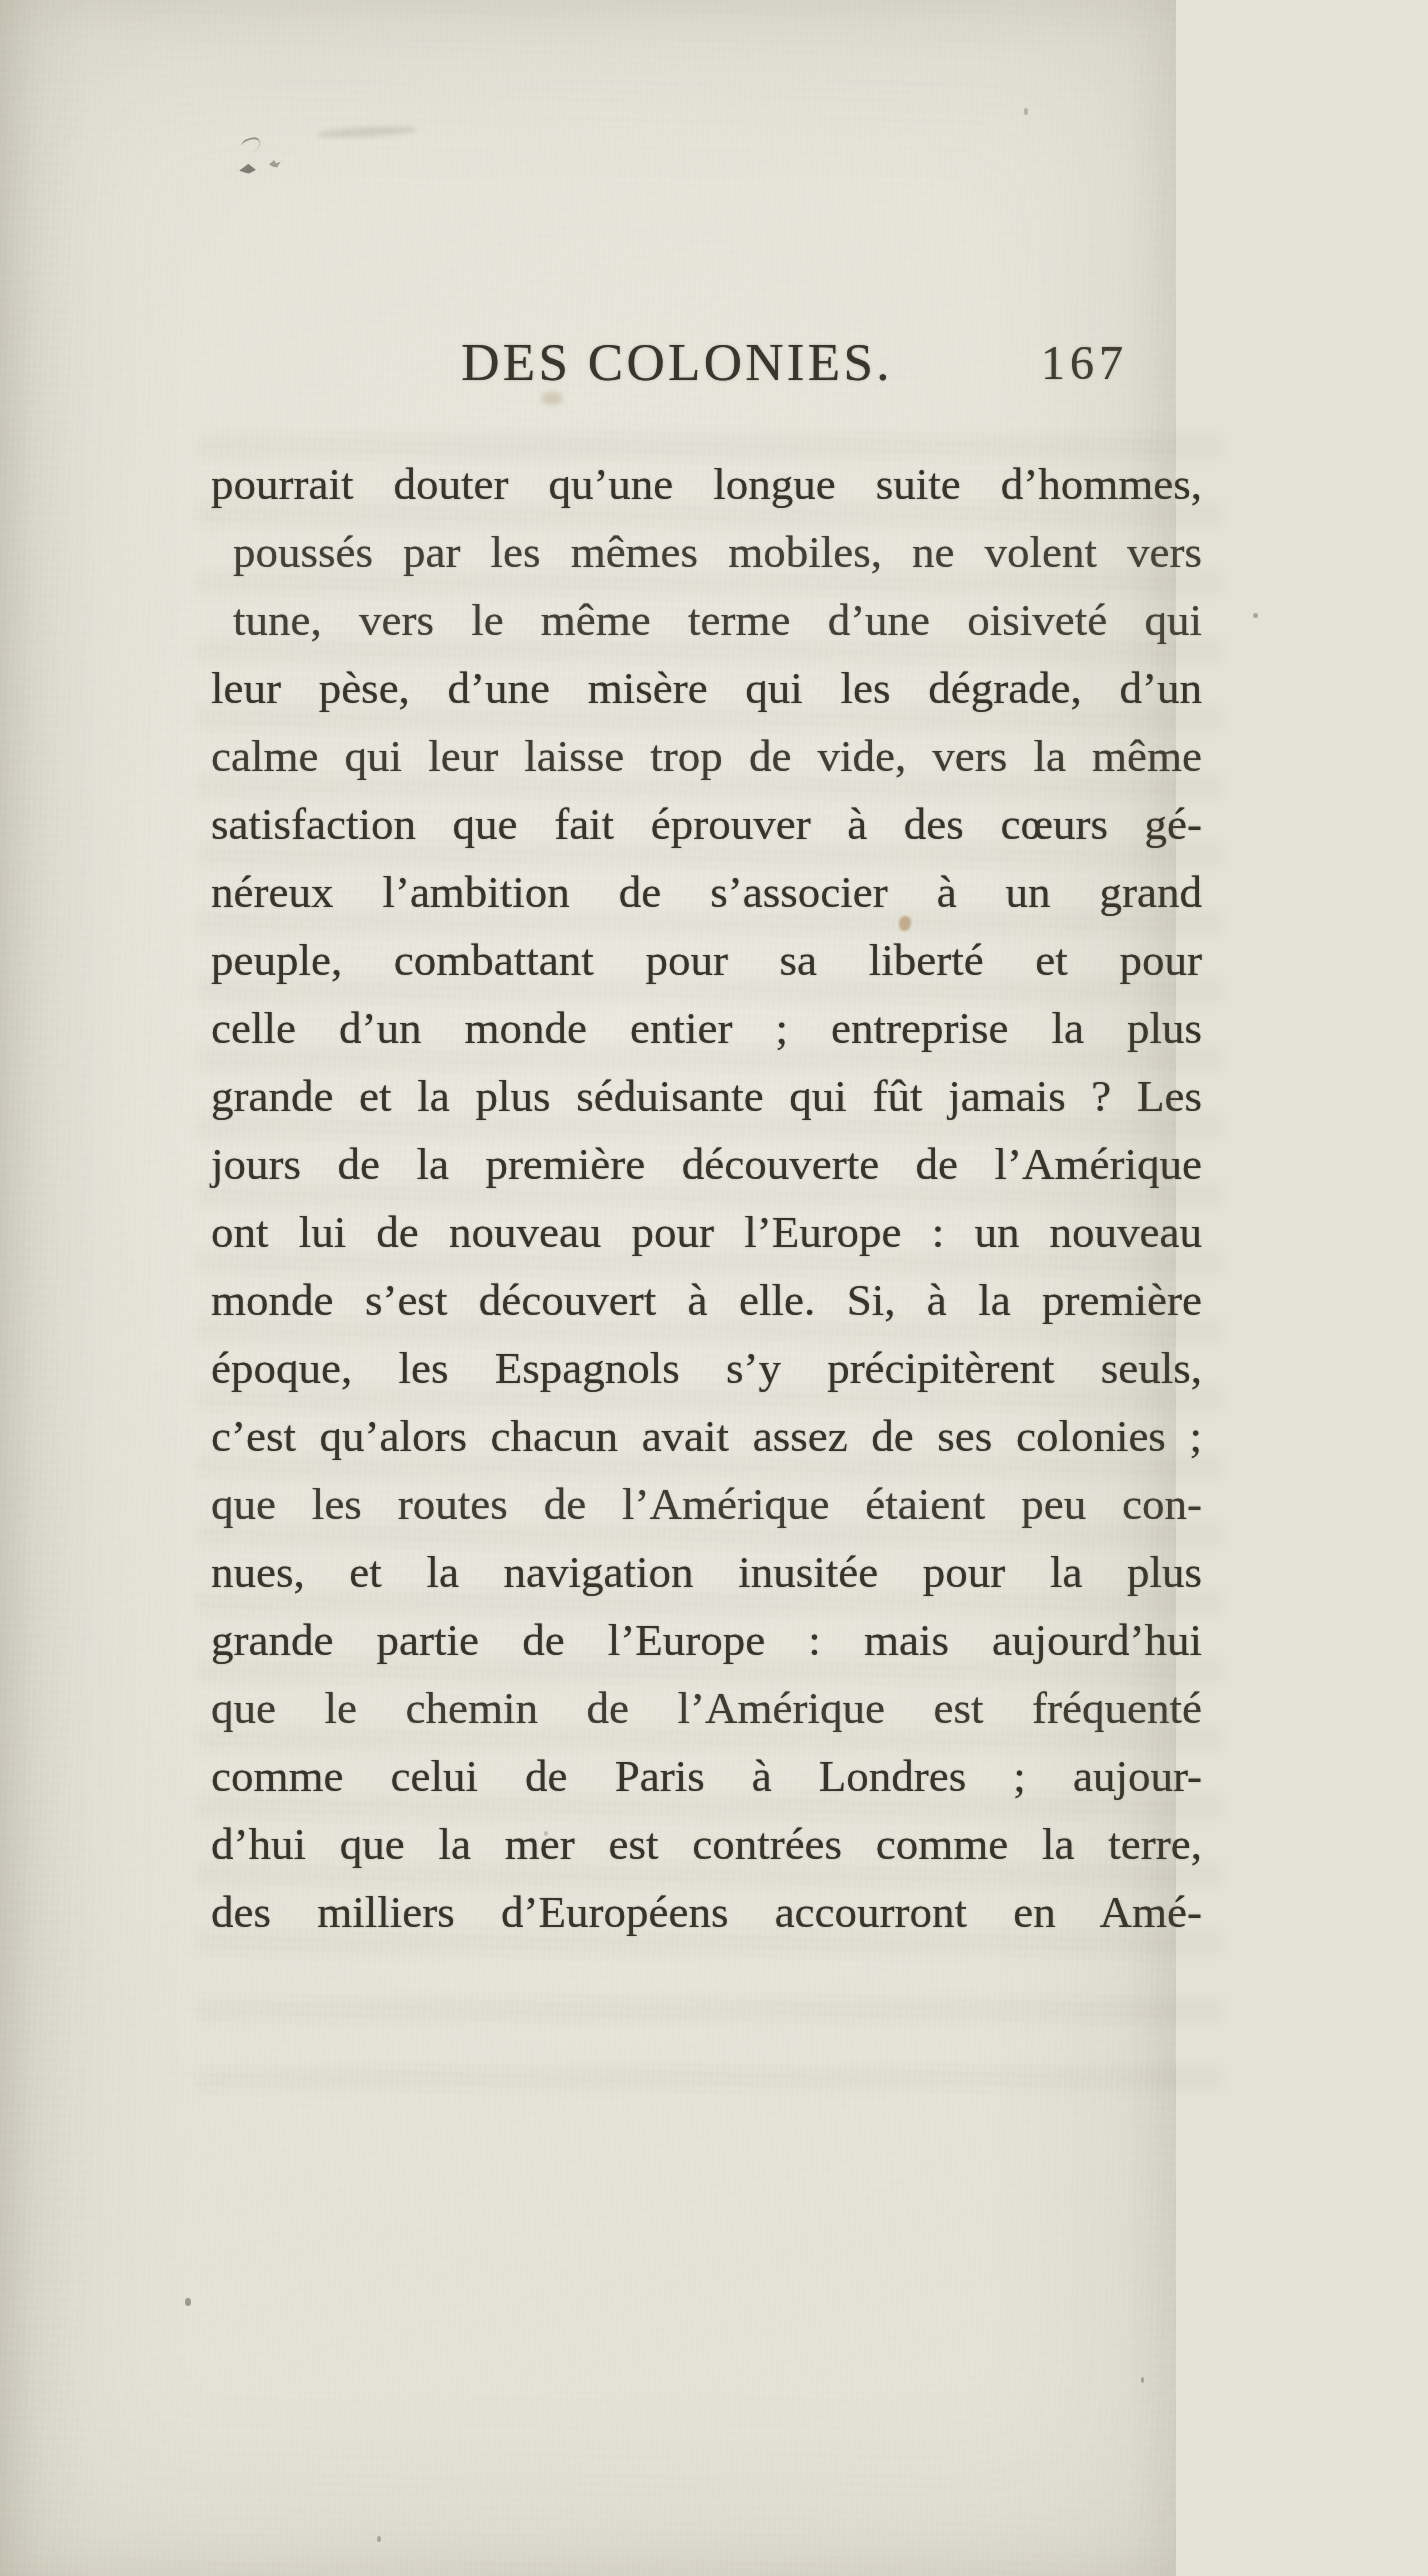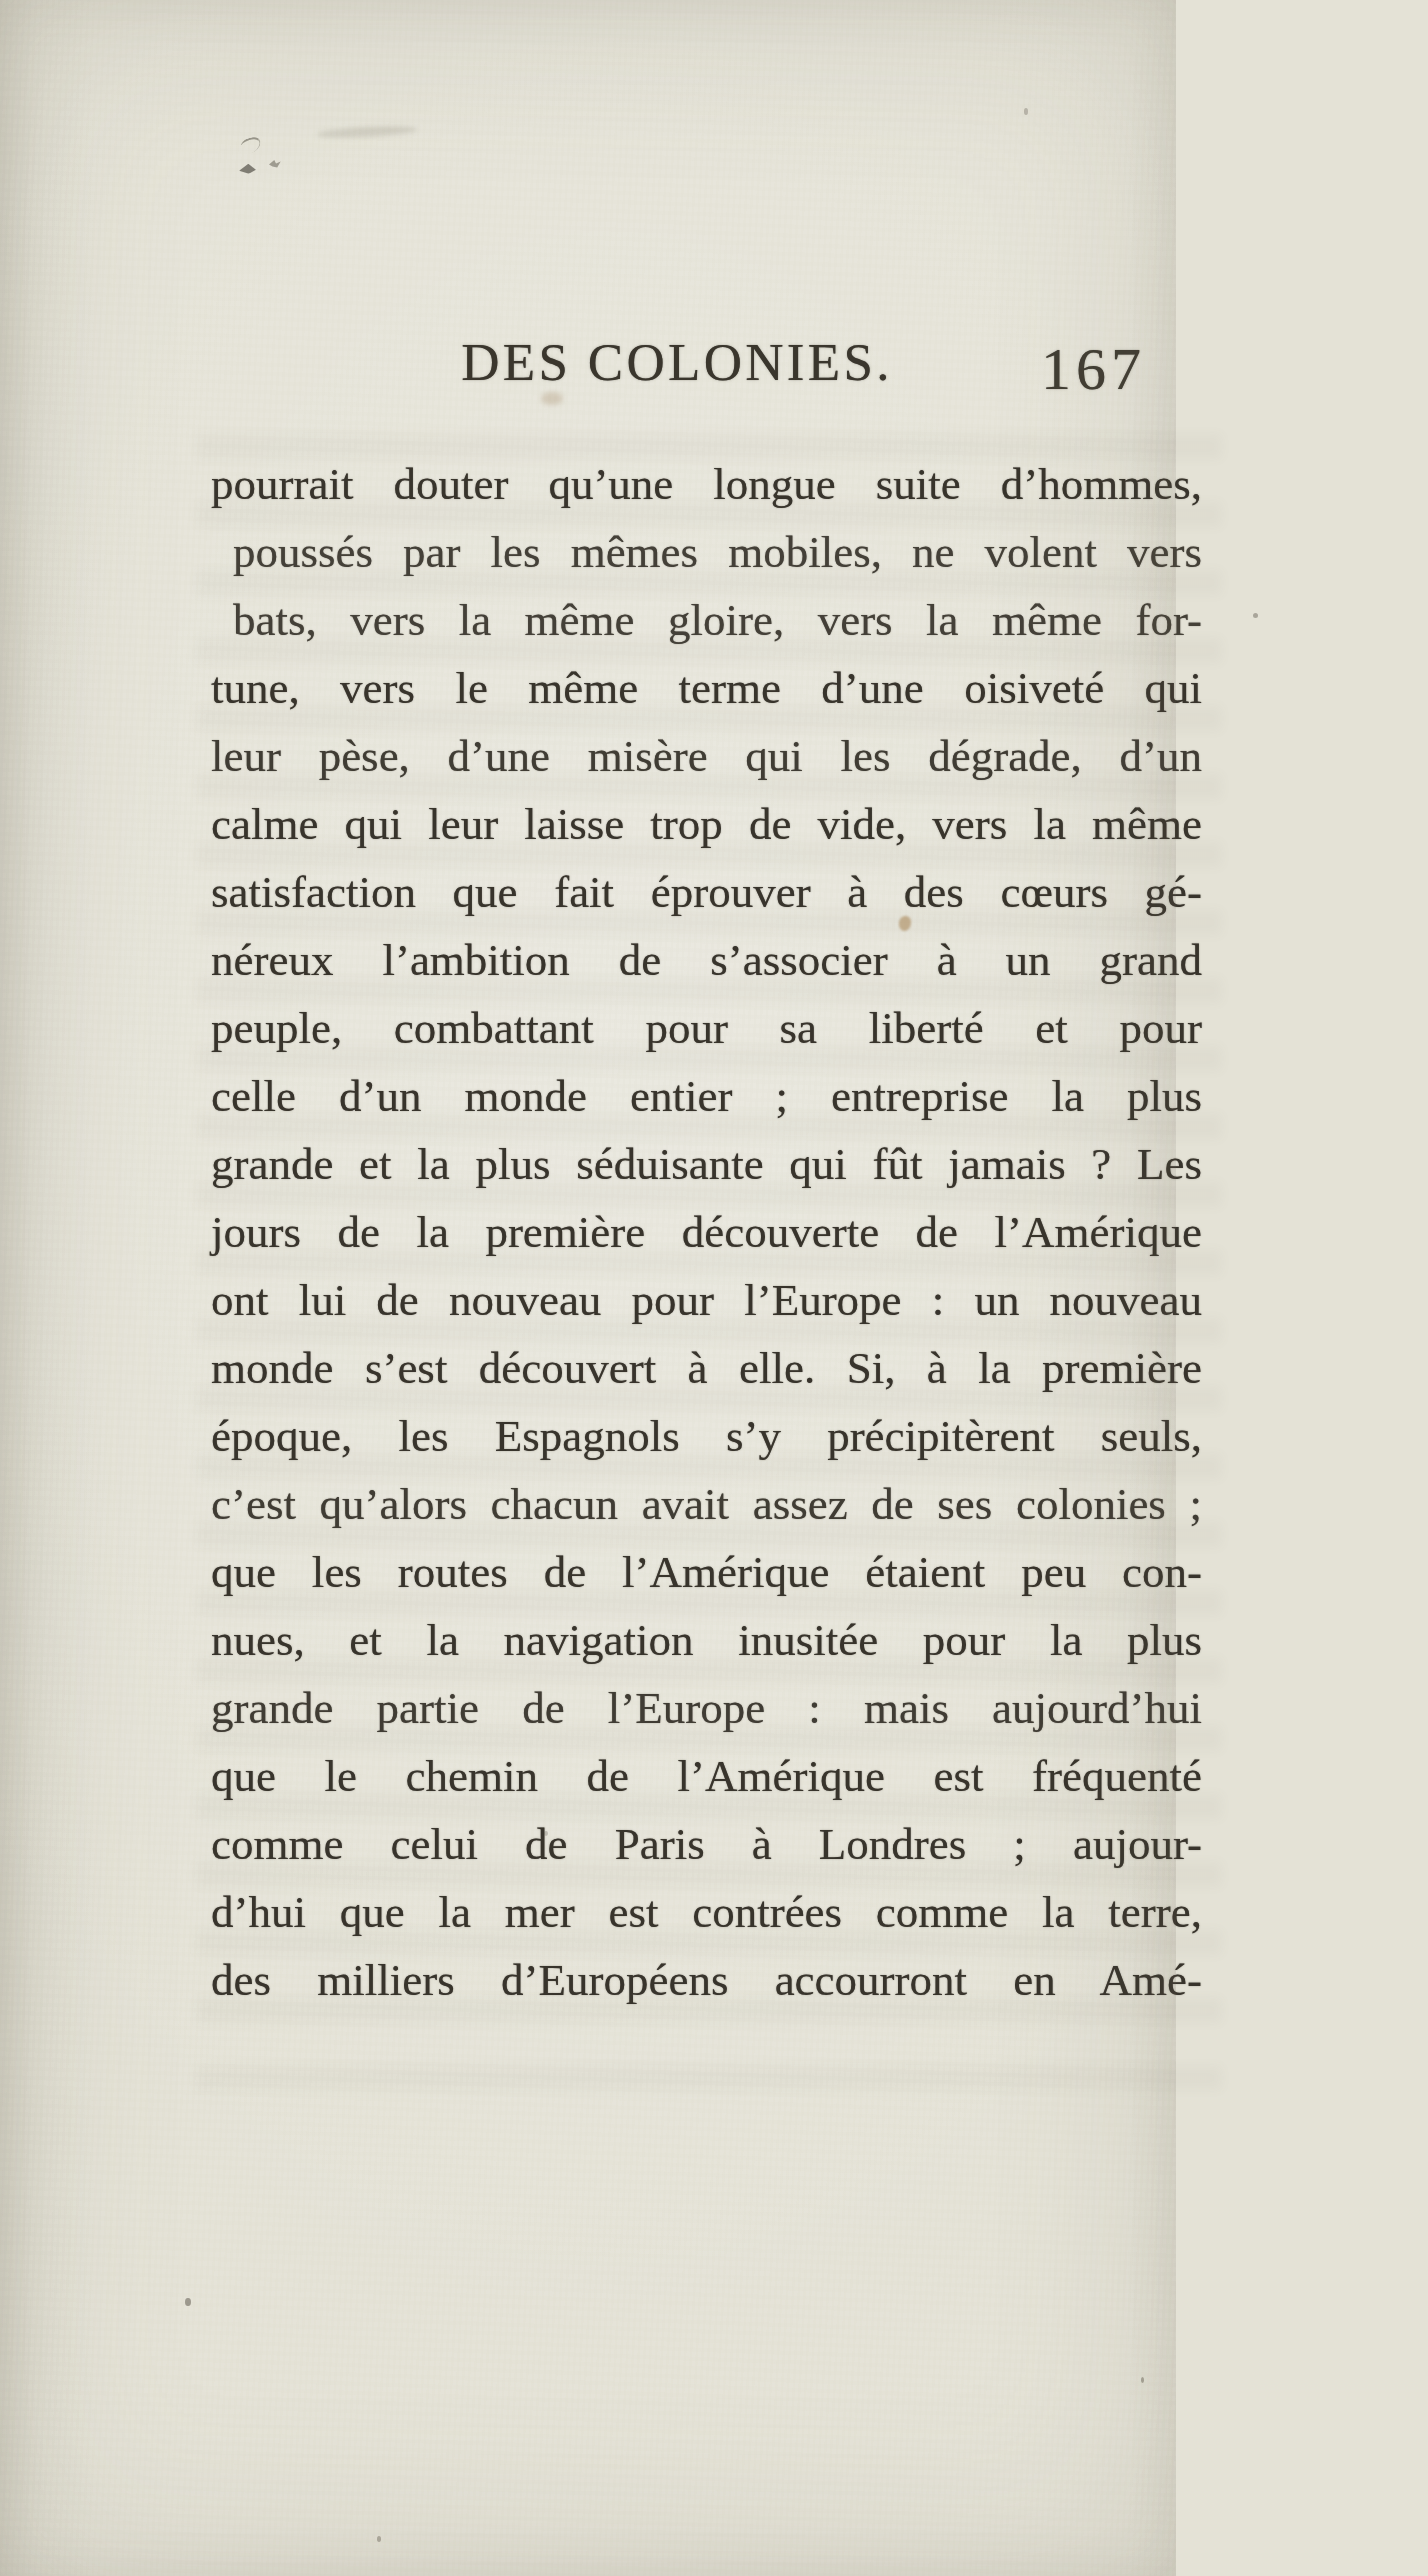--- a/index.html
+++ b/index.html
@@ -64,21 +64,21 @@
     font-size: 53px;
     letter-spacing: 3.3px;
     white-space: nowrap;
     color: #3a362d;
     text-shadow: 0 0 0.8px rgba(58,54,45,0.75), 0 0 3.3px rgba(58,54,45,0.18);
   }
   .page-number {
     position: absolute;
     left: 1041px;
     top: 335px;
-    font-size: 60px;
+    font-size: 48px;
     letter-spacing: 5px;
     color: #413d33;
     text-shadow: 0 0 0.8px rgba(58,54,45,0.7), 0 0 3.3px rgba(58,54,45,0.16);
     text-align: right;
   }
   .text-block {
     position: absolute;
     left: 211px;
     top: 450px;
     width: 991px;
@@ -151,21 +151,20 @@
   <div class="grain"></div>
 
   <div class="running-head">
     <span class="head-title">DES COLONIES.</span>
     <span class="page-number">167</span>
   </div>
 
   <div class="text-block">
     <div class="line">pourrait douter qu’une longue suite d’hommes,</div>
     <div class="line">poussés par les mêmes mobiles, ne volent vers</div>
-    <div class="line">bats, vers la même gloire, vers la même for-</div>
     <div class="line">tune, vers le même terme d’une oisiveté qui</div>
     <div class="line">leur pèse, d’une misère qui les dégrade, d’un</div>
     <div class="line">calme qui leur laisse trop de vide, vers la même</div>
     <div class="line">satisfaction que fait éprouver à des cœurs gé-</div>
     <div class="line">néreux l’ambition de s’associer à un grand</div>
     <div class="line">peuple, combattant pour sa liberté et pour</div>
     <div class="line">celle d’un monde entier ; entreprise la plus</div>
     <div class="line">grande et la plus séduisante qui fût jamais ? Les</div>
     <div class="line">jours de la première découverte de l’Amérique</div>
     <div class="line">ont lui de nouveau pour l’Europe : un nouveau</div>

